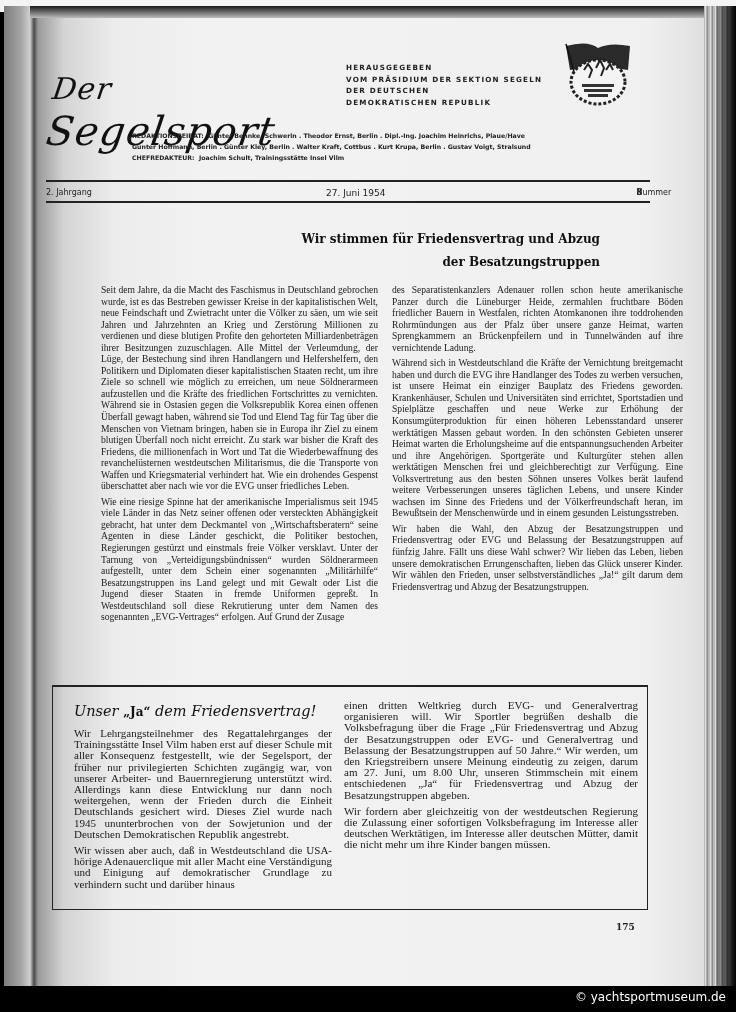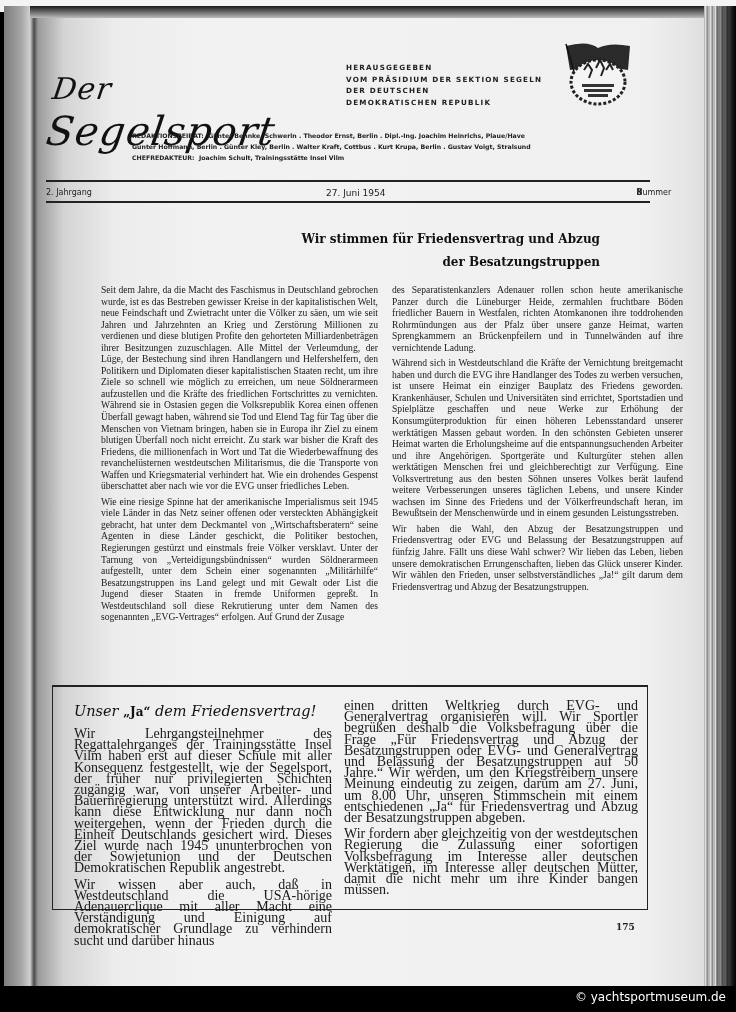--- a/index.html
+++ b/index.html
@@ -34,21 +34,21 @@
   .headline { position:absolute; left:80px; top:228px; width:520px; text-align:right; font-family:"DejaVu Serif", serif; font-weight:bold; font-size:12px; line-height:23px; color:#111; }
 
   .col { position:absolute; font-family:"Liberation Serif", serif; font-size:9.6px; line-height:11.55px; color:#1a1a1a; text-align:justify;margin-left:48px; }
   .col p { margin:0 0 4px 0; }
   .col-left { left:53px; top:284px; width:277px; }
   .col-right { left:344px; top:284px; width:291px; }
 
   .box { position:absolute; left:52px; top:685px; width:594px; height:222px; border:1.2px solid #222; border-top:2px solid #222; }
   .box-title { position:absolute; left:74px; top:703px; font-family:"DejaVu Serif", serif; font-style:italic; font-size:14.5px; color:#111; }
   .box-title b { font-style:normal; font-weight:bold; font-size:12px; }
-  .bcol { position:absolute; font-family:"Liberation Serif", serif; font-size:14px; line-height:11.2px; color:#1a1a1a; text-align:justify; }
+  .bcol { position:absolute; font-family:"Liberation Serif", serif; font-size:11px; line-height:11.2px; color:#1a1a1a; text-align:justify; }
   .bcol p { margin:0 0 5px 0; }
   .bcol-left { left:74px; top:728px; width:258px; }
   .bcol-right { left:344px; top:700px; width:294px; }
 
   .page-number { position:absolute; left:616px; top:922px; font-family:"DejaVu Serif", serif; font-weight:bold; font-size:9px; color:#222; }
 </style>
 </head>
 <body>
 
 <div class="frame-top"></div>

